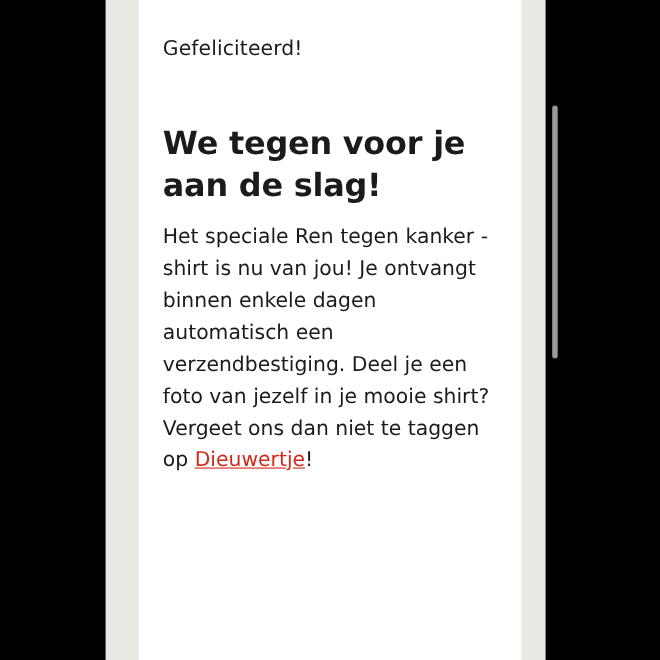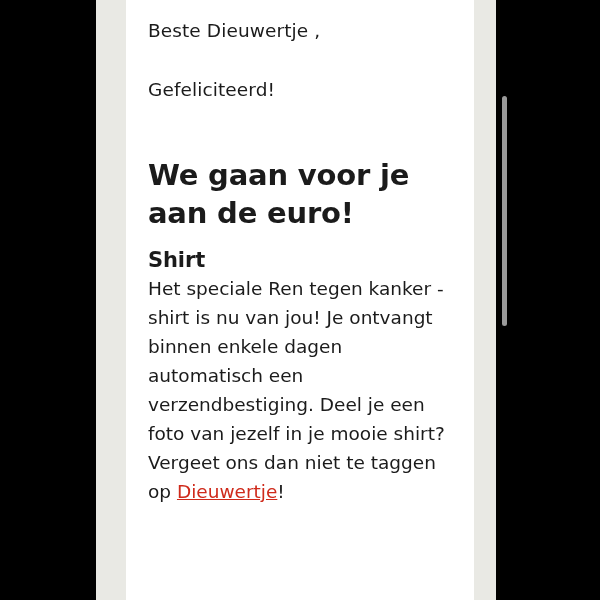--- a/index.html
+++ b/index.html
@@ -92,36 +92,34 @@
 </head>
 <body>
 
 <div id="page">
 
   <div class="paper-outer"></div>
   <div class="paper-inner"></div>
 
   <div class="content">
 
-    <p class="para greeting">Beste Dieuwertje ,</p>
 
     <div class="gap-lg"></div>
 
     <p class="para">Gefeliciteerd!</p>
 
     <div class="gap-md"></div>
 
 
     <div class="gap-lg"></div>
 
-    <h1 class="heading-big">We gaan voor je aan de euro!</h1>
+    <h1 class="heading-big">We tegen voor je aan de slag!</h1>
 
     <div class="gap-sm"></div>
 
-    <h2 class="heading-sub">Shirt</h2>
 
     <p class="body-text"><span>Het speciale Ren tegen kanker - shirt is nu van jou! Je ontvangt binnen enkele dagen automatisch een verzendbestiging. Deel je een foto van jezelf in je mooie shirt? Vergeet ons dan niet te taggen op </span><a class="link">Dieuwertje</a><span>!</span></p>
 
   </div>
 
   <div class="scrollbar-track"></div>
 
 </div>
 
 </body></html>

